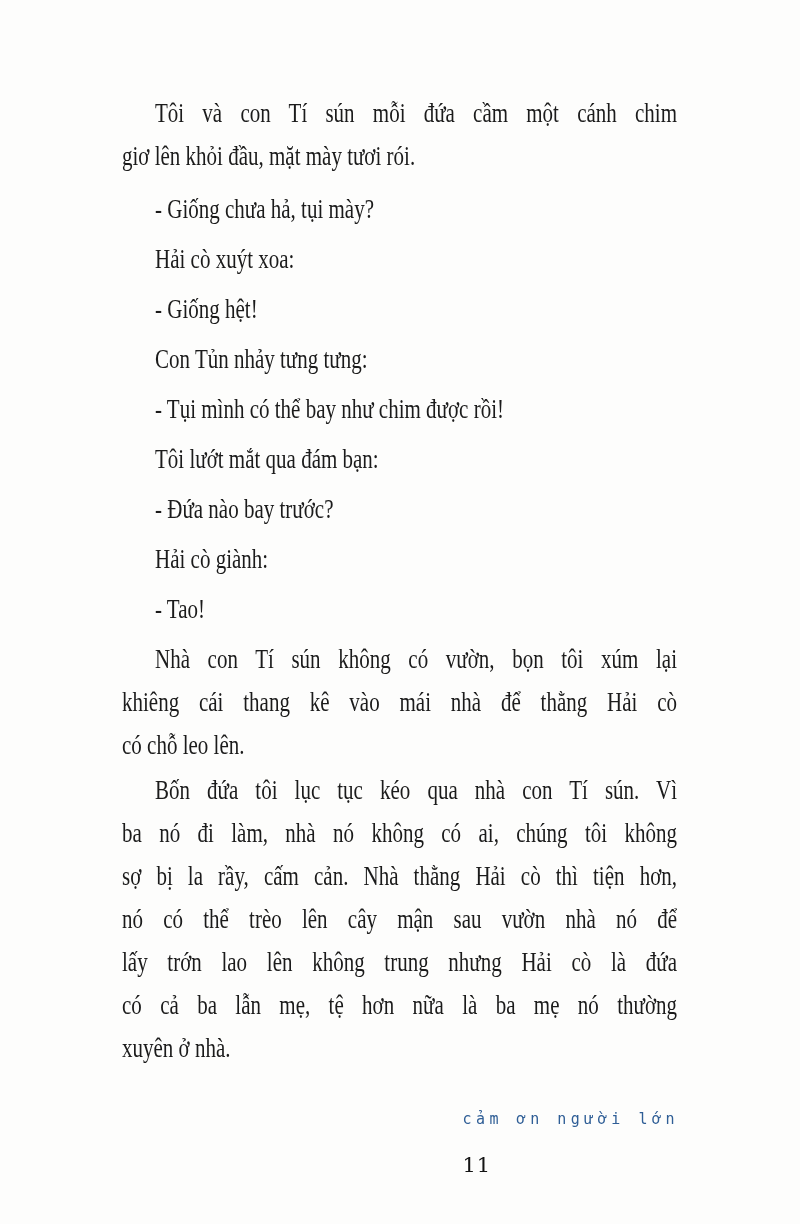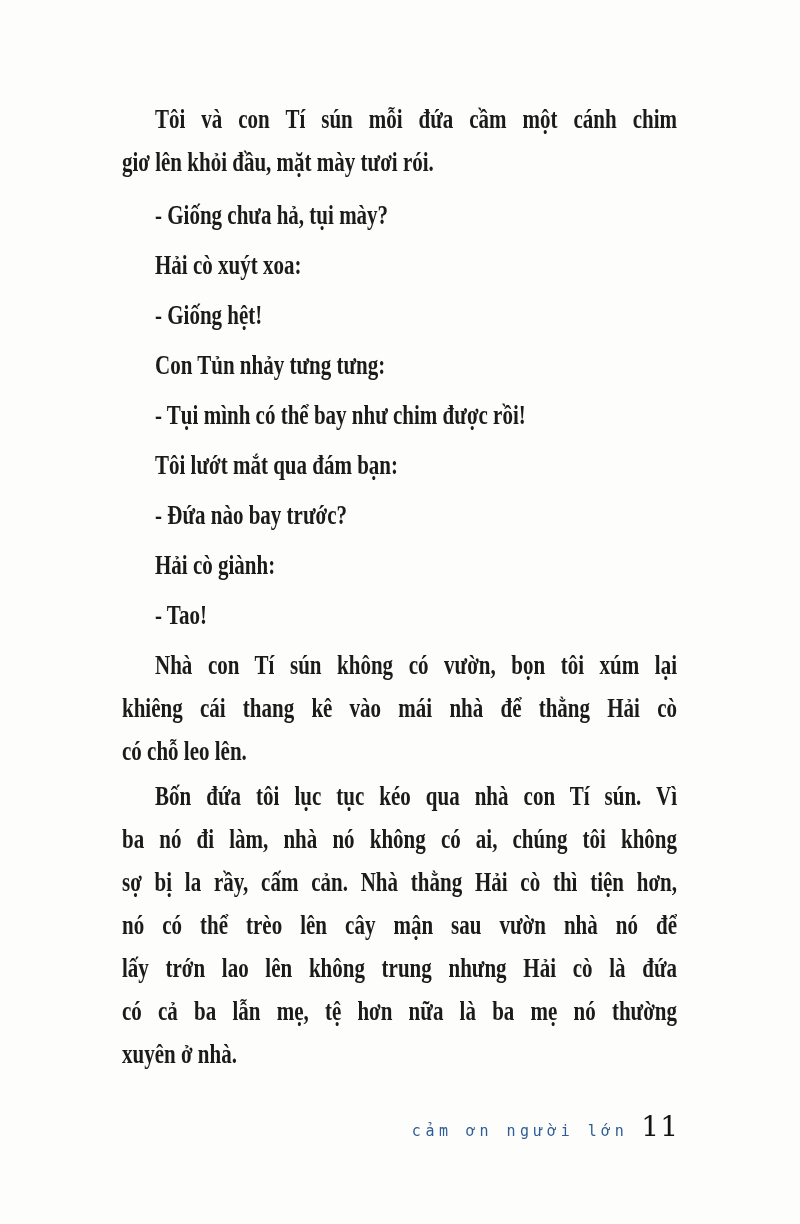--- a/index.html
+++ b/index.html
@@ -12,24 +12,23 @@
     width: 800px;
     height: 1224px;
     background: #fdfdfc;
     overflow: hidden;
     font-family: "Liberation Serif", "DejaVu Serif", serif;
     color: #1b1b1b;
   }
   .text-col {
     position: absolute;
     left: 122px;
-    top: 98px;
+    top: 92px;
     width: 555px;
     font-size: 21px;
-    font-weight: bold;
   }
   .line {
     height: 43px;
     line-height: 43px;
     overflow: hidden;
     transform: scaleY(1.3);
     transform-origin: 50% 50%;
     white-space: normal;
   }
   
@@ -44,32 +43,33 @@
     margin-bottom: 7px;
   }
   .para-2 { margin-top: 2px; }
   .para-3 { margin-top: 0; }
   .footer {
     position: absolute;
     top: 1110px;
     right: 121px;
     display: flex;
     align-items: baseline;
-    gap: 13px;
+    gap: 25px;
+    flex-direction: column;
   }
   .running-title {
     font-family: "DejaVu Sans Mono", "Liberation Mono", monospace;
     font-size: 15px;
     letter-spacing: 4.5px;
     color: #2f5e96;
     white-space: nowrap;
   }
   .page-number {
     font-family: "DejaVu Serif", "Liberation Serif", serif;
-    font-size: 28px;
+    font-size: 21px;
     color: #141414;
     letter-spacing: 1px;
   }
 </style>
 </head>
 <body>
 
 <div class="page">
 
   <main class="text-col">

